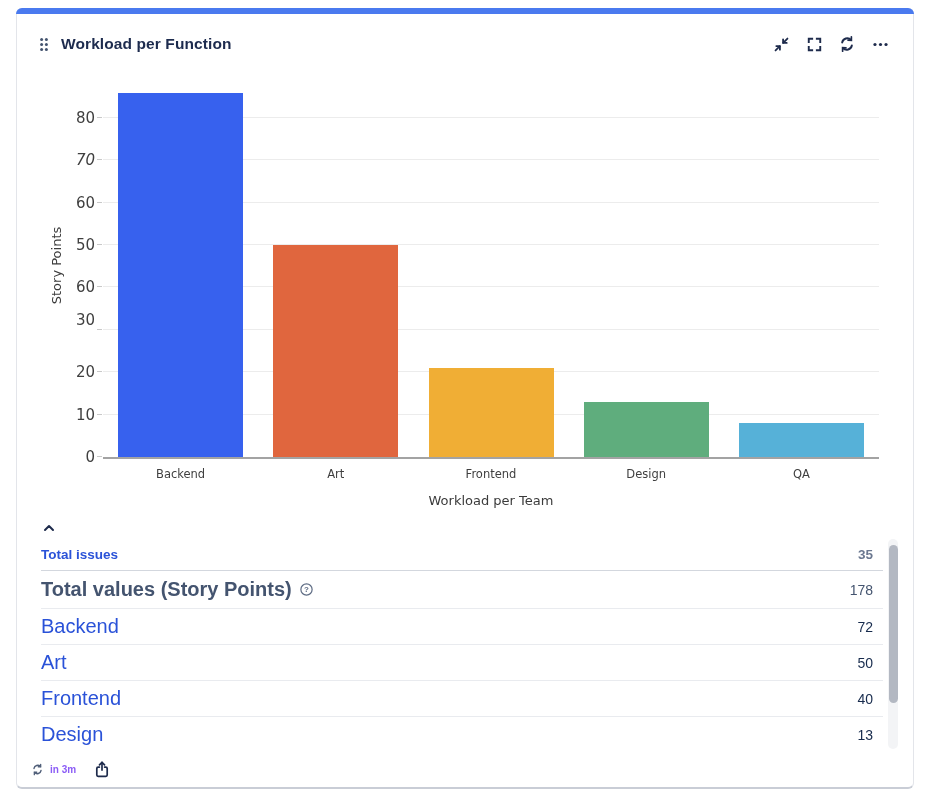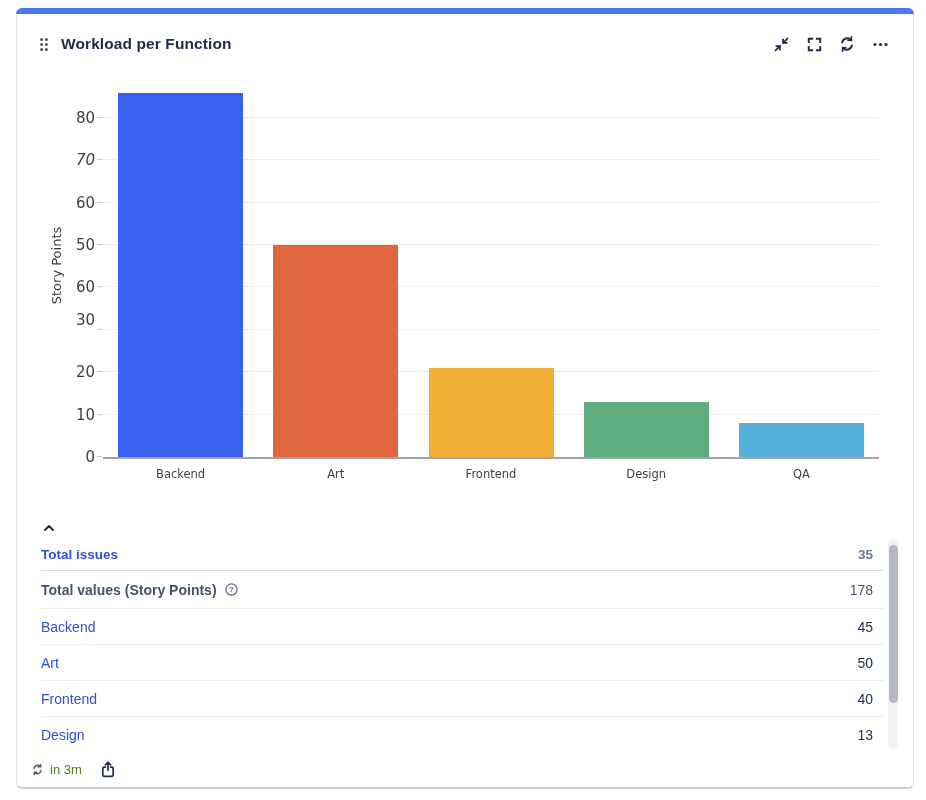--- a/index.html
+++ b/index.html
@@ -27,35 +27,35 @@
   .ylab-wrap{position:absolute;left:30px;top:8px;width:20px;height:384px;display:flex;align-items:center;justify-content:center;}
   .ylab{transform:rotate(-90deg);white-space:nowrap;font-size:13px;color:#3B3B3B;}
   .xlab{position:absolute;left:86px;top:428px;width:776px;text-align:center;font-size:13px;color:#3B3B3B;}
   
   .tbl-collapse{position:absolute;left:26px;top:512px;width:16px;height:14px;cursor:pointer;display:flex;align-items:center;}
   
   .tablewrap{position:absolute;left:24px;top:530px;width:842px;height:210px;overflow:hidden;}
   .trow{display:flex;align-items:center;height:36px;border-bottom:1px solid #E9EBEF;box-sizing:border-box;text-align:center;}
   .trow:first-child{height:32px;border-bottom-color:#D3D7DE;}
   .trow:nth-child(2){height:38px;}
-  .tlabel{font-size:14px;cursor:pointer;}
+  .tlabel{font-size:20px;cursor:pointer;}
   .link-bold{color:#2A52D8;font-weight:700;font-size:13.5px;}
   .link{color:#2A52D8;}
   .muted-bold{color:#44546F;font-weight:700;}
   .thelp{display:flex;margin-left:7px;cursor:pointer;}
   .tval{margin-left:auto;padding-right:10px;font-size:14px;}
   .tval.muted{color:#6B7890;font-weight:600;font-size:13.5px;}
   .tval.semi{color:#44546F;}
   .tval.dark{color:#172B4D;}
   
   .sbtrack{position:absolute;left:871px;top:530px;width:10px;height:210px;background:#F3F4F6;border-radius:5px;}
   .sbthumb{position:absolute;left:0.5px;top:6px;width:9px;height:158px;background:#B3B8C2;border-radius:5px;cursor:pointer;}
   
   .ftr{position:absolute;left:14px;top:747px;height:26px;display:flex;align-items:center;gap:6px;}
-  .ftr .rtext{font-size:13px;color:#4d7c0f;}
+  .ftr .rtext{font-size:10px;color:#8b5cf6;font-weight:bold;}
   .ftr .share{margin-left:12px;display:flex;cursor:pointer;}
   svg{display:block;}
 </style>
 </head>
 <body>
 
 <div class="card">
   <div class="accent" style="background:#4A7AEF;"></div>
 
   <div class="hdr">
@@ -147,20 +147,21 @@
         <div class="bar" style="left: 635.9px; width: 125px; height: 33.9073px; background: rgb(86, 177, 216);"></div>
       </div>
     <div class="axisline"></div>
     <div id="xcats">
         <div class="xcat" style="left: 93.6px; width: 140px;">Backend</div>
         <div class="xcat" style="left: 248.8px; width: 140px;">Art</div>
         <div class="xcat" style="left: 404px; width: 140px;">Frontend</div>
         <div class="xcat" style="left: 559.2px; width: 140px;">Design</div>
         <div class="xcat" style="left: 714.4px; width: 140px;">QA</div>
       </div>
+    <div class="xlab">Workload per Team</div>
   </div>
 
   <div class="tbl-collapse">
     <svg width="12" height="8" viewBox="0 0 12 8" fill="none" stroke="#1E2B4C" stroke-width="2" stroke-linecap="round" stroke-linejoin="round">
       <path d="M2 6 L6 2 L10 6"></path>
     </svg>
   </div>
 
   <div class="tablewrap">
     <div id="rows">
@@ -177,21 +178,21 @@
         <circle cx="8" cy="8" r="6" fill="none" stroke="#5E6C84" stroke-width="1.3"></circle>
         <text x="8" y="11" text-anchor="middle" font-size="8.5" font-weight="bold" fill="#5E6C84" font-family="Liberation Sans, sans-serif">?</text>
       </svg>
     </span>
     <span class="tval semi">178</span>
   </div>
 
   <div class="trow">
     <span class="tlabel link">Backend</span>
 
-    <span class="tval dark">45</span>
+    <span class="tval dark">72</span>
   </div>
 
   <div class="trow">
     <span class="tlabel link">Art</span>
 
     <span class="tval dark">50</span>
   </div>
 
   <div class="trow">
     <span class="tlabel link">Frontend</span>

